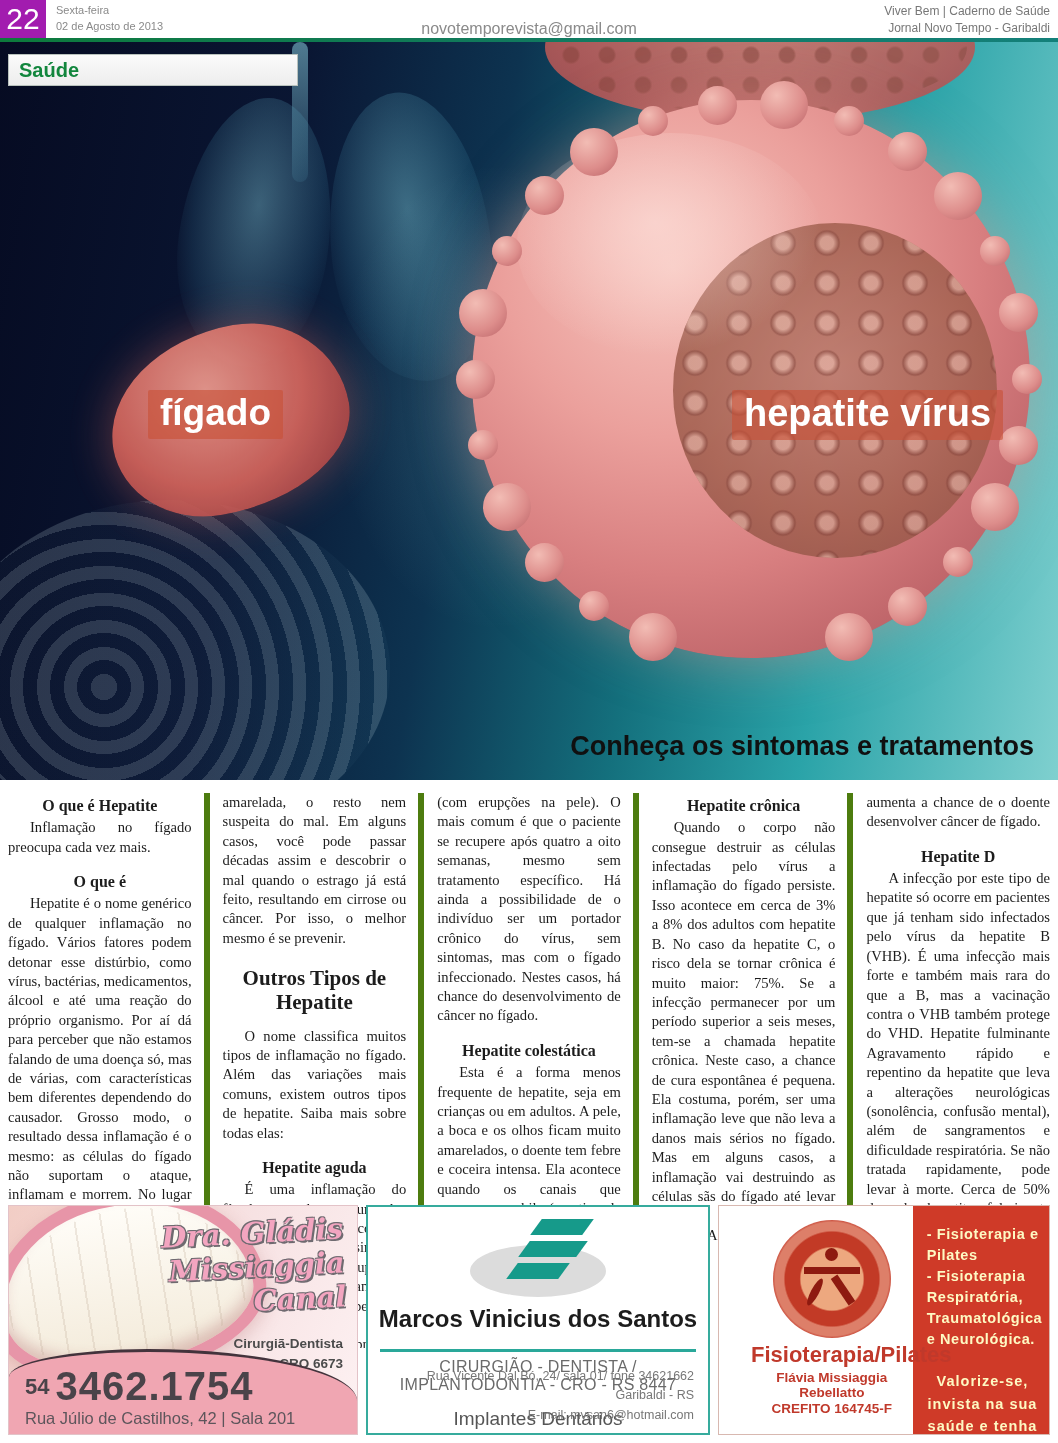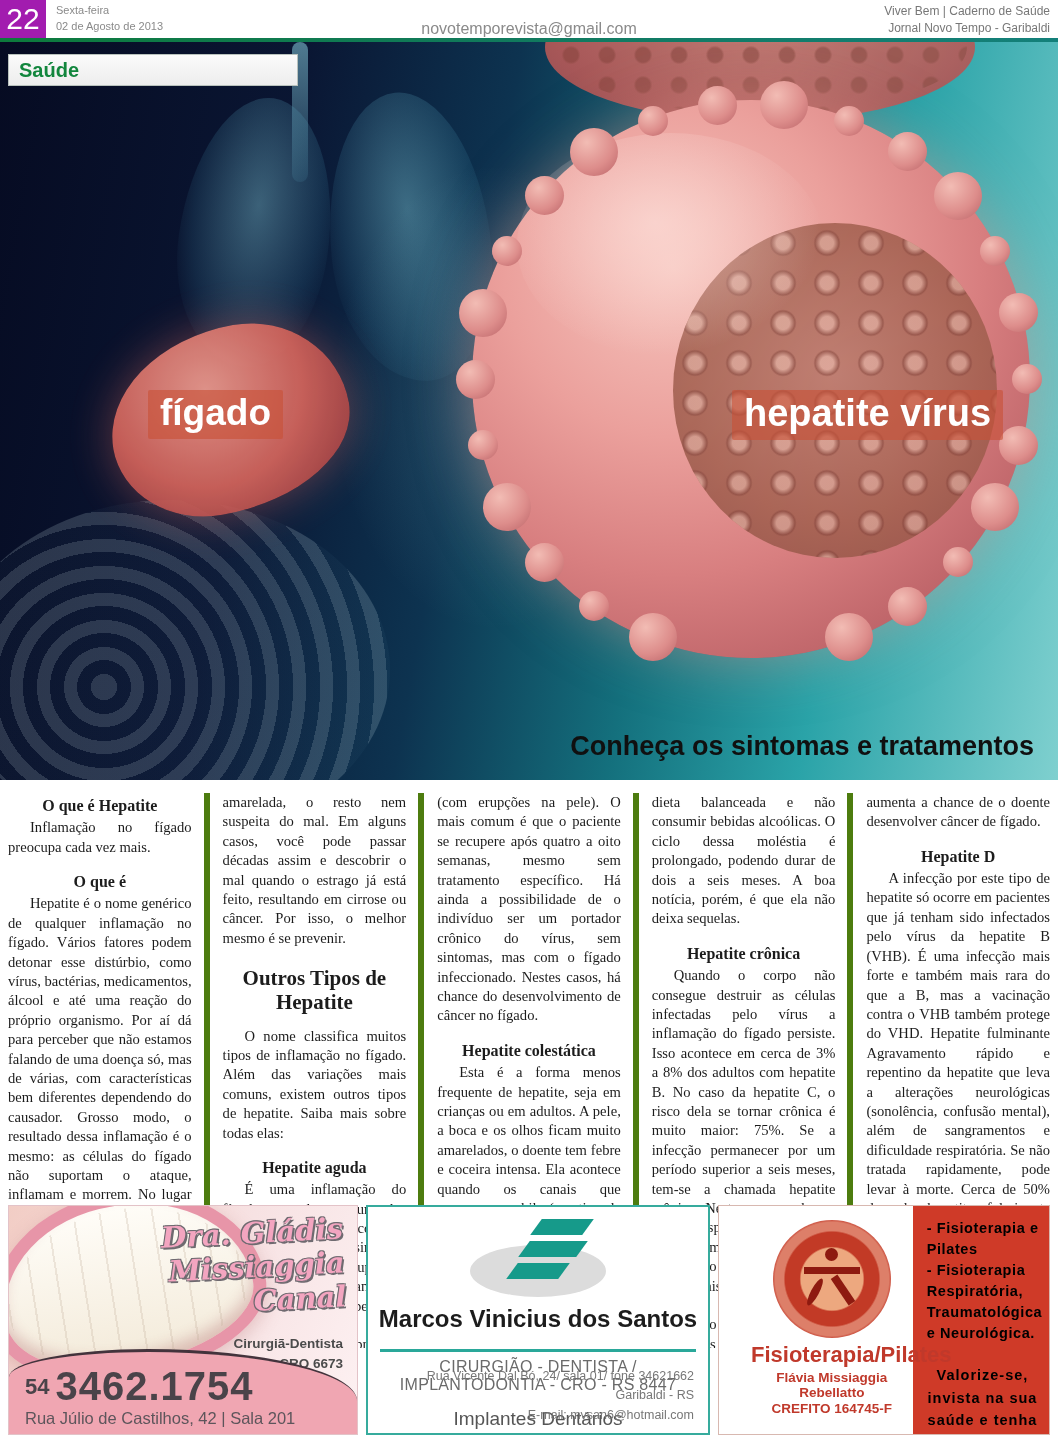--- a/index.html
+++ b/index.html
@@ -116,21 +116,21 @@
   .fisio-logo{position:relative;width:118px;height:118px;margin:14px auto 2px;border-radius:50%;
         background:radial-gradient(circle,#eda87f 0 37%,#c23a26 39% 56%,#dd7f69 58% 68%,#cf5b49 70% 76%,rgba(216,110,95,.30) 78% 92%,rgba(216,110,95,0) 100%);}
   .fig{position:absolute;inset:0;}
   .fig:before{content:"";position:absolute;left:50%;top:24%;width:13px;height:13px;margin-left:-7px;border-radius:50%;background:#8e1a10;}
   .fig:after{content:"";position:absolute;left:26%;top:40%;width:48%;height:7px;background:#8e1a10;}
   .legs:before{content:"";position:absolute;left:38%;top:48%;width:8px;height:30px;background:#8e1a10;transform:rotate(28deg);}
   .legs:after{content:"";position:absolute;left:56%;top:46%;width:8px;height:32px;background:#8e1a10;transform:rotate(-34deg);}
   .fisio-name{font-size:22px;font-weight:bold;color:#c0392b;margin:4px 0 0;}
   .fisio-prof{font-size:13.5px;font-weight:bold;color:#c0392b;margin:2px 0 0;}
   .fisio-cref{font-size:13.5px;font-weight:bold;color:#c0392b;margin:1px 0 0;}
-  .fisio-right{flex:1;background:#cf3a28;color:#000000;padding:12px 10px 8px;text-align:center;}
+  .fisio-right{flex:1;background:#cf3a28;color:#fef9c3;padding:18px 10px 8px;text-align:center;}
   .fr-line{font-size:14.5px;font-weight:bold;letter-spacing:.6px;line-height:1.45;text-align:left;padding-left:4px;}
   .fr-slogan{font-size:14.5px;font-weight:bold;letter-spacing:1px;line-height:1.55;margin-top:20px;}
 </style>
 </head>
 <body>
 
 <div class="page">
 
   <div class="header">
     <div class="pagenum">22</div>
@@ -204,21 +204,20 @@
       <p class="cp">O nome classifica muitos tipos de inflamação no fígado. Além das variações mais comuns, existem outros tipos de hepatite. Saiba mais sobre todas elas:</p>
       <h3 class="ch">Hepatite aguda</h3>
       <p class="cp">É uma inflamação do fígado causada por um dos vírus da hepatite, mas costuma ser mais curta e seus sintomas aparecem de forma abrupta. Os sintomas são semelhantes às demais hepatites: inapetência, náuseas, vômito e febre. Também é comum a presença de dor nas articulações e urticária</p>
     </div>
     <div class="col">
       <p class="cpc">(com erupções na pele). O mais comum é que o paciente se recupere após quatro a oito semanas, mesmo sem tratamento específico. Há ainda a possibilidade de o indivíduo ser um portador crônico do vírus, sem sintomas, mas com o fígado infeccionado. Nestes casos, há chance do desenvolvimento de câncer no fígado.</p>
       <h3 class="ch">Hepatite colestática</h3>
       <p class="cp">Esta é a forma menos frequente de hepatite, seja em crianças ou em adultos. A pele, a boca e os olhos ficam muito amarelados, o doente tem febre e coceira intensa. Ela acontece quando os canais que carregaram a bile (um tipo de secreção) do fígado ficam inflamados e bloqueados, impedindo que a substância chegue até o duodeno. Assim como a hepatite A, não há medicação específica para esta doença. Recomenda-se descanso,</p>
     </div>
     <div class="col">
-      <p class="cpc">dieta balanceada e não consumir bebidas alcoólicas. O ciclo dessa moléstia é prolongado, podendo durar de dois a seis meses. A boa notícia, porém, é que ela não deixa sequelas.</p>
       <h3 class="ch">Hepatite crônica</h3>
       <p class="cp">Quando o corpo não consegue destruir as células infectadas pelo vírus a inflamação do fígado persiste. Isso acontece em cerca de 3% a 8% dos adultos com hepatite B. No caso da hepatite C, o risco dela se tornar crônica é muito maior: 75%. Se a infecção permanecer por um período superior a seis meses, tem-se a chamada hepatite crônica. Neste caso, a chance de cura espontânea é pequena. Ela costuma, porém, ser uma inflamação leve que não leva a danos mais sérios no fígado. Mas em alguns casos, a inflamação vai destruindo as células sãs do fígado até levar à cirrose ou à insuficiência hepática. A cirrose</p>
     </div>
     <div class="col">
       <p class="cpc">aumenta a chance de o doente desenvolver câncer de fígado.</p>
       <h3 class="ch">Hepatite D</h3>
       <p class="cp">A infecção por este tipo de hepatite só ocorre em pacientes que já tenham sido infectados pelo vírus da hepatite B (VHB). É uma infecção mais forte e também mais rara do que a B, mas a vacinação contra o VHB também protege do VHD. Hepatite fulminante Agravamento rápido e repentino da hepatite que leva a alterações neurológicas (sonolência, confusão mental), além de sangramentos e dificuldade respiratória. Se não tratada rapidamente, pode levar à morte. Cerca de 50% dos de hepatite fulminante estão relacionados à infecção com hepatite B.</p>
       <h3 class="ch">Hepatite viral</h3>
       <p class="cp">É o nome genérico para as inflamações do fígado causadas por vírus.</p>
     </div>

